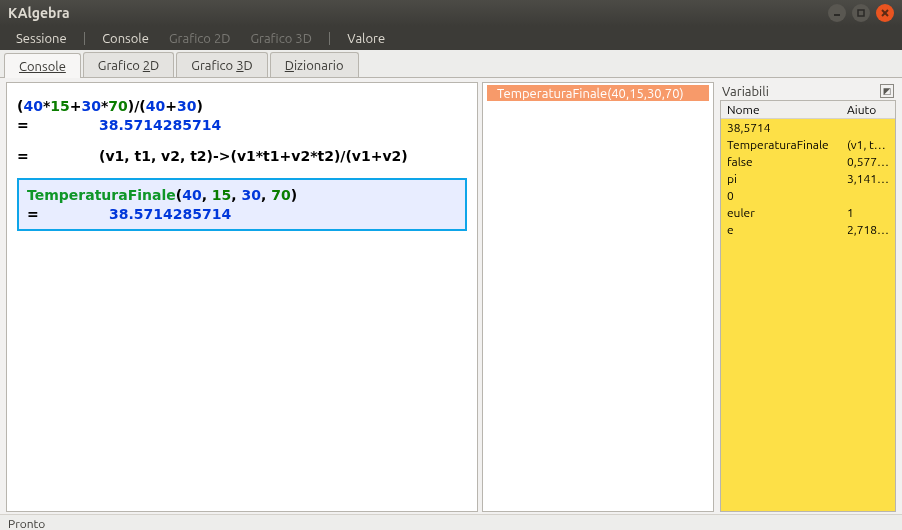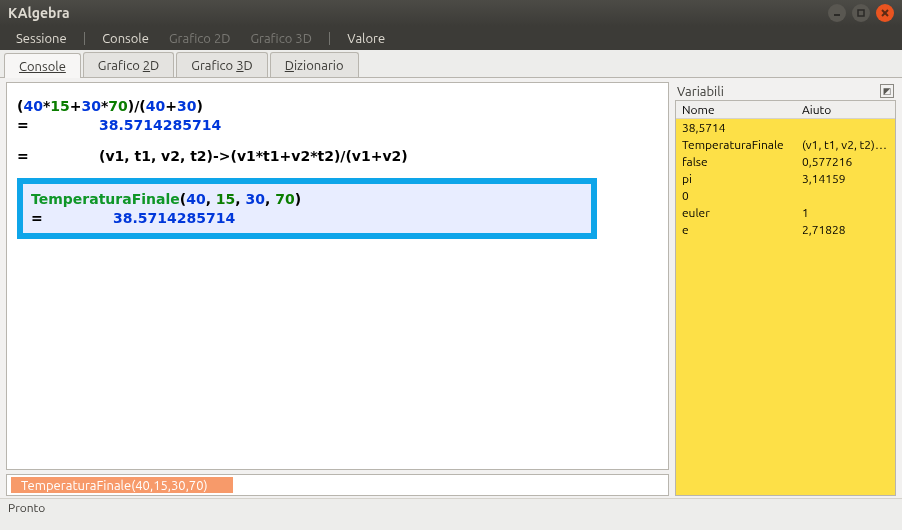--- a/index.html
+++ b/index.html
@@ -72,21 +72,21 @@
 .content {
   flex: 1;
   display: flex;
   padding: 4px 6px 2px 6px;
   gap: 6px;
   min-height: 0;
 }
 .left {
   flex: 1;
   display: flex;
-  flex-direction: column;
+  flex-direction: row;
   gap: 4px;
   min-width: 0;
 }
 .console-output {
   flex: 1;
   background: #fff;
   border: 1px solid #b8b5ae;
   padding: 14px 10px 10px 10px;
   font-family: "DejaVu Sans", sans-serif;
   font-size: 14px;
@@ -94,21 +94,21 @@
   overflow: auto;
   line-height: 1.35;
 }
 .blk { margin-bottom: 12px; }
 .op { color: #000; }
 .num-blue { color: #0037da; }
 .num-green { color: #0a7d00; }
 .maroon { color: #7d1c1c; }
 .call-green { color: #0f9628; }
 .last-block {
-  border: 6px solid #0ea5e9;
+  border: 2px solid #0ea5e9;
   background: #e8edff;
   padding: 6px 8px;
   margin-top: 2px;
   width: 580px;
   max-width: 100%;
 }
 .eq-line { display: flex; align-items: baseline; }
 .eq-sign { width: 20px; }
 .eq-pad { width: 62px; }
 .input-wrap {
@@ -119,21 +119,21 @@
 .input-field {
   background: #f79a6a;
   color: #fff;
   border: none;
   font-family: inherit;
   font-size: 13px;
   padding: 1px 10px;
   outline: none;
 }
 .right {
-  width: 221px;
+  width: 176px;
   display: flex;
   flex-direction: column;
   min-width: 0;
 }
 .right-header {
   display: flex;
   align-items: center;
   justify-content: space-between;
   font-size: 13px;
   color: #3c3b37;
@@ -161,21 +161,21 @@
 }
 .col-name { width: 120px; }
 .col-val { flex: 1; }
 .vars-row .vc { }
 .detach-icon {
   width: 14px; height: 14px; border: 1px solid #8a8882;
   display: inline-flex; align-items: center; justify-content: center;
   font-size: 9px; color: #5a5954;
 }
 .statusbar {
-  height: 32px;
+  height: 16px;
   background: #ededeb;
   border-top: 1px solid #d5d2cc;
   padding: 2px 8px;
   font-size: 12px;
   color: #3c3b37;
 }
 </style>
 </head>
 <body>
 

